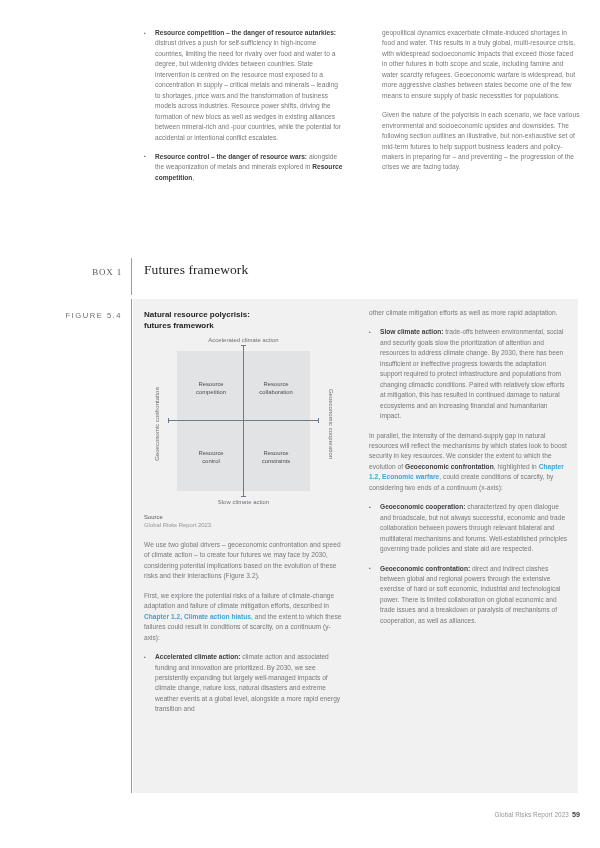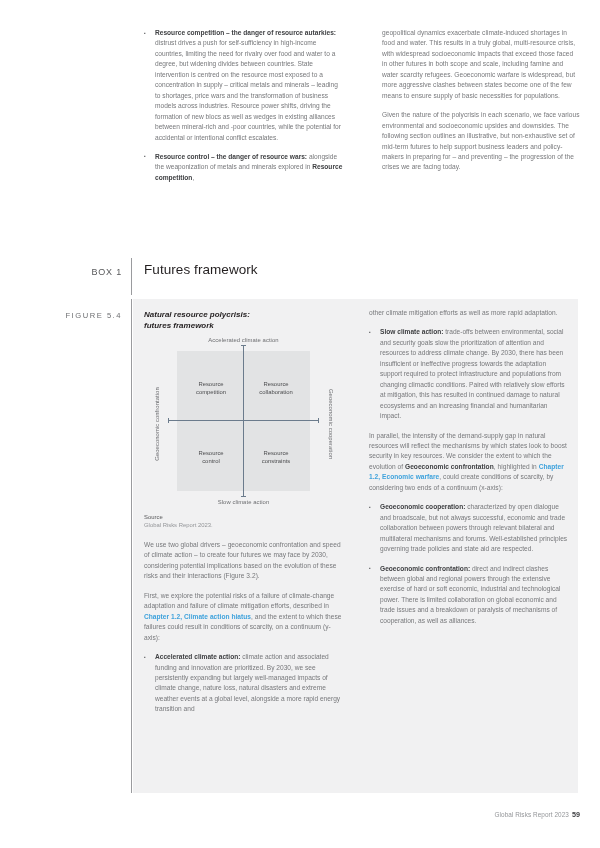--- a/index.html
+++ b/index.html
@@ -69,21 +69,21 @@
   #top-col-right {
     position: absolute;
     left: 382px; top: 28px;
     width: 198px;
   }
 
   
   #box-header {
     position: absolute;
     left: 0; top: 258px;
-    width: 600px; height: 39px;
+    width: 600px; height: 39px; font-family: Liberation Serif, serif;
   }
   #box-label {
     position: absolute;
     left: 38px; top: 9px;
     width: 84px;
     text-align: right;
     font-size: 9px;
     letter-spacing: 0.09em;
     color: #58595b;
   }
@@ -272,21 +272,21 @@
   <div id="box-label">BOX 1</div>
   <div id="box-title">Futures framework</div>
 </div>
 <div class="vrule" id="vrule-top"></div>
 <div class="vrule" id="vrule-panel"></div>
 
 <div id="fig-label">FIGURE 5.4</div>
 
 <div id="panel">
 
-  <div id="fig-title" style="white-space: pre-line; font-style: italic;">Natural resource polycrisis:
+  <div id="fig-title" style="white-space: pre-line;">Natural resource polycrisis:
 futures framework</div>
 
   <div id="panel-col-left">
 
     <div id="figure">
 
       <div id="fig-top-label">Accelerated climate action</div>
 
       <div id="plot-area"></div>
 

